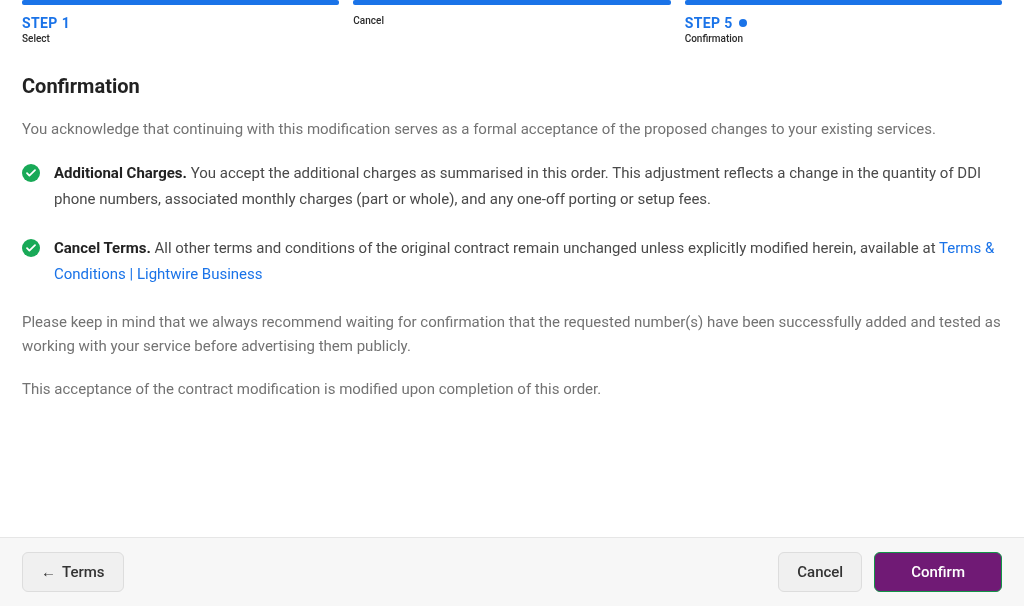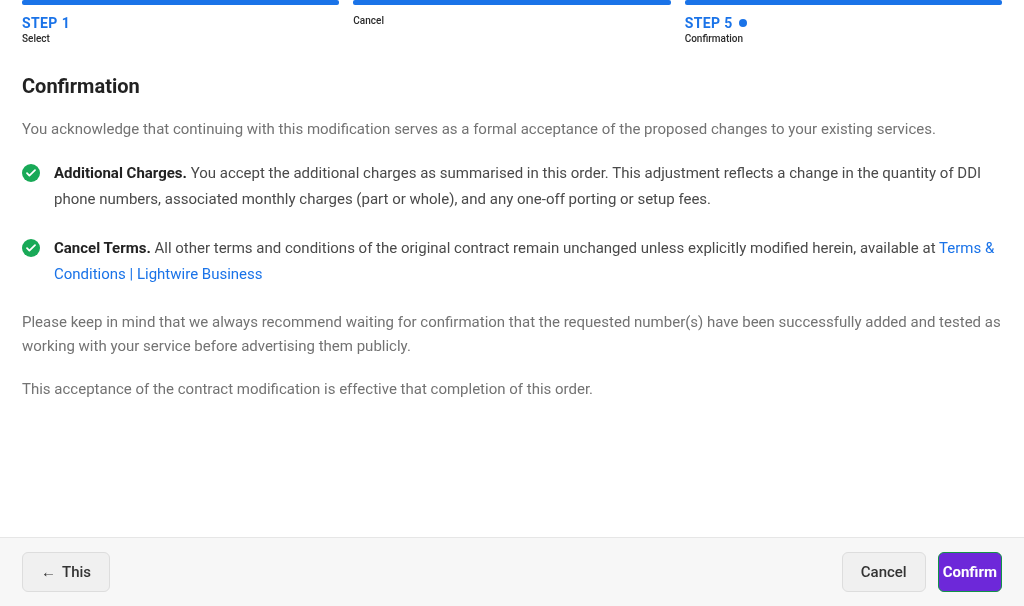--- a/index.html
+++ b/index.html
@@ -120,25 +120,24 @@
       display: inline-flex;
       align-items: center;
       gap: 6px;
     }
     .btn-cancel {
       background: #f0f0f0;
       border-color: #ddd;
       color: #333;
     }
     .btn-confirm {
-      background: #6d28d9;
+      background: #701a75;
       color: #fff;
       border-color: #129447;
-      padding: 10px 4px;
-      font-weight: bold;
+      padding: 10px 36px;
     }
     .footer-right {
       display: flex;
       gap: 12px;
     }
   </style>
 </head>
 <body>
 
 <div class="stepper">
@@ -191,25 +190,25 @@
       </span>
       <div class="bullet-body">
         <strong>Cancel Terms.</strong>
         <span>All other terms and conditions of the original contract remain unchanged unless explicitly modified herein, available at </span>
         <a href="#" class="terms-link">Terms &amp; Conditions | Lightwire Business</a>
       </div>
     </li>
   </ul>
 
   <p class="para">Please keep in mind that we always recommend waiting for confirmation that the requested number(s) have been successfully added and tested as working with your service before advertising them publicly.</p>
-  <p class="para">This acceptance of the contract modification is effective that completion of this order.</p>
+  <p class="para">This acceptance of the contract modification is modified upon completion of this order.</p>
 </div>
 
 <div class="footer">
   <button class="btn btn-back">
     <span>←</span>
-    <span>This</span>
+    <span>Terms</span>
   </button>
   <div class="footer-right">
     <button class="btn btn-cancel">Cancel</button>
     <button class="btn btn-confirm">Confirm</button>
   </div>
 </div>
 
 </body></html>

